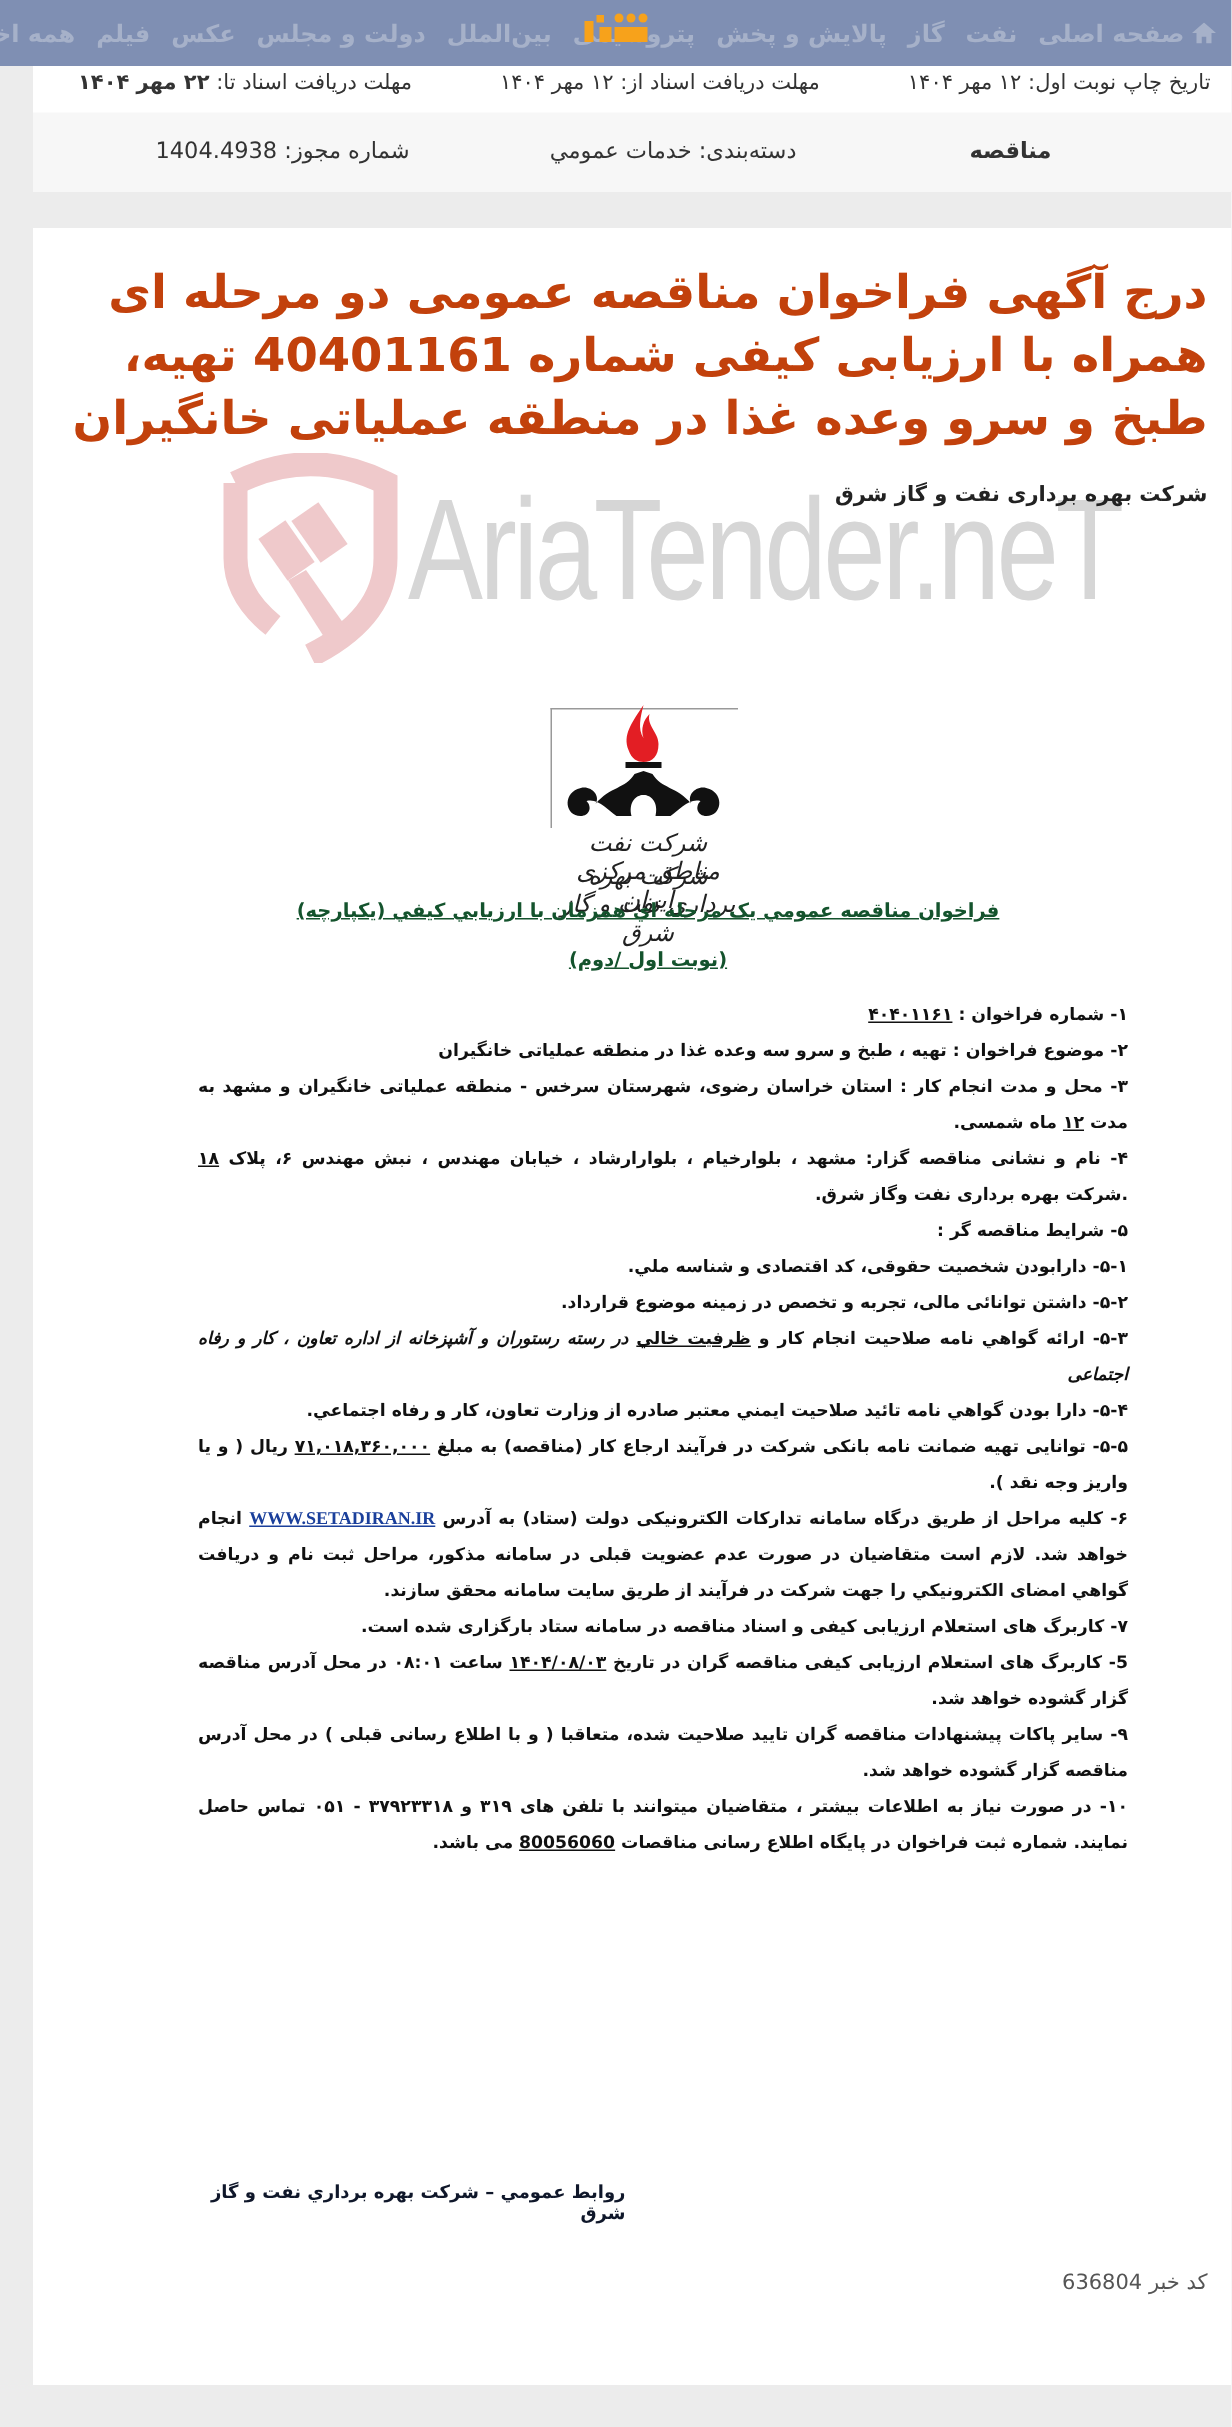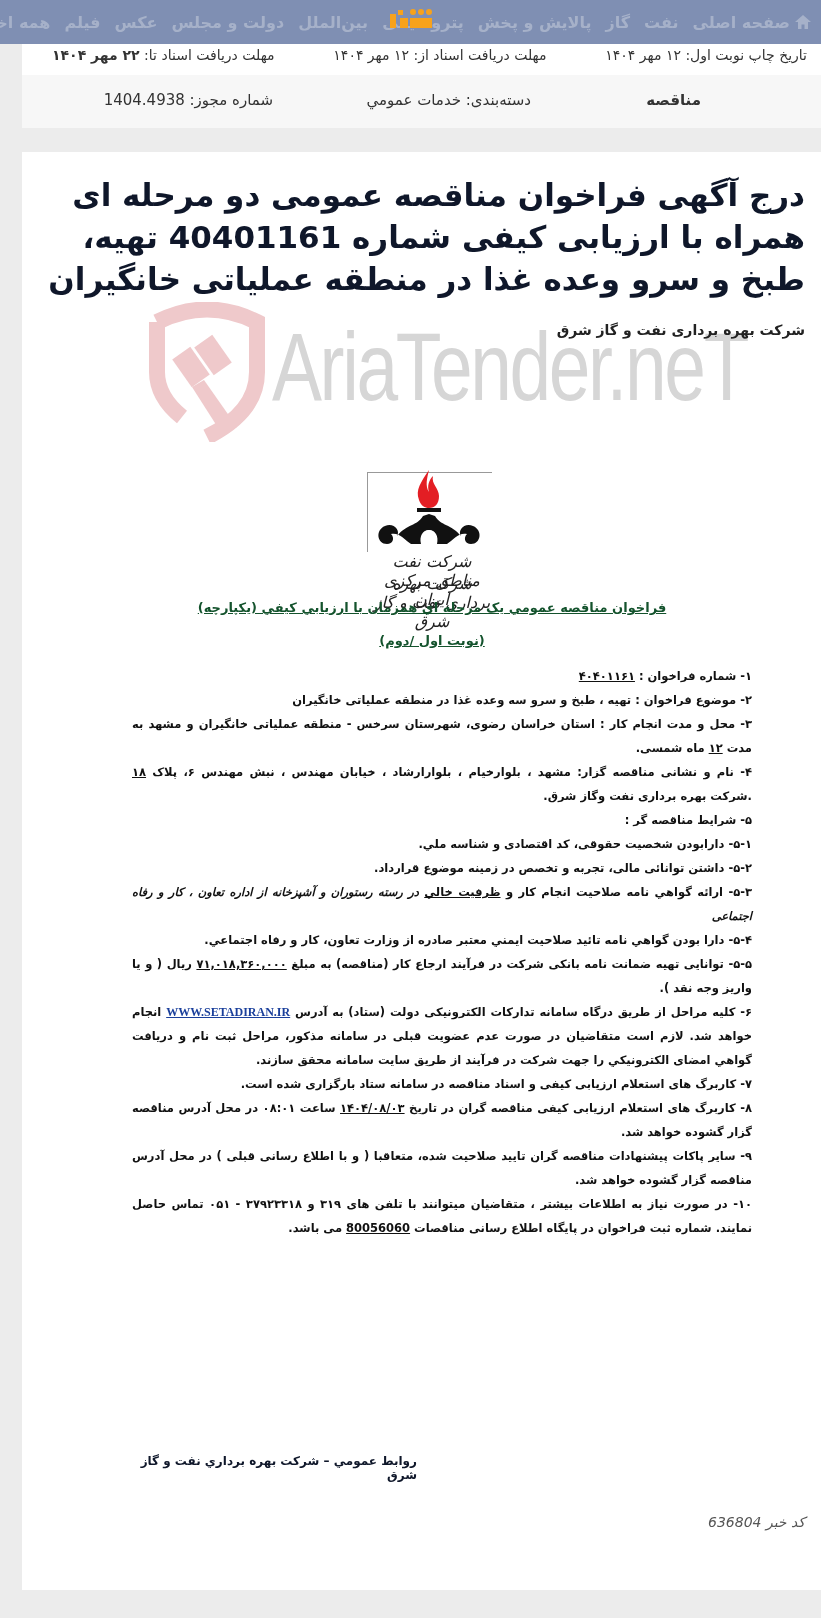--- a/index.html
+++ b/index.html
@@ -50,21 +50,21 @@
   .info-row2 .c1 { right: 120px; font-weight: bold; }
   .info-row2 .c2 { right: 290px; }
   .info-row2 .c3 { right: 548px; }
   
   .main-card {
     position: absolute; top: 152px; left: 22px; width: 799px; height: 1438px;
     background: #fff;
   }
   .title {
     position: absolute; top: 22px; right: 16px; width: 760px;
-    font-size: 31px; font-weight: bold; line-height: 42px; color: #0f172a;
+    font-size: 31px; font-weight: bold; line-height: 42px; color: #c2410c;
     text-align: right;
   }
   .subtitle {
     position: absolute; top: 170px; right: 16px;
     font-size: 14px; font-weight: bold; color: #222;
   }
   .watermark {
     position: absolute; top: 150px; left: 120px; width: 620px; height: 150px;
     direction: ltr;
   }
@@ -104,21 +104,21 @@
   .ad .items p { margin: 0; text-align: justify; }
   .ad .items u { text-decoration: underline; }
   .ad .items .link { color: #1a3f9b; text-decoration: underline; font-family: "Liberation Serif", serif; font-size: 12px; }
   .ad .items i { font-style: italic; }
   .ad .signature {
     position: absolute; top: 990px; right: 335px;
     font-size: 12px; font-weight: bold; color: #0f172a;
   }
   .news-code {
     position: absolute; bottom: 60px; right: 16px;
-    font-size: 14px; color: #555; font-style: italic;
+    font-size: 14px; color: #555;
   }
 </style>
 </head>
 <body>
 
 <div class="topnav">
   <a class="nav-item">
     <svg class="home-icon" viewBox="0 0 16 14">
         <path d="M8 0 L16 7 H13 V14 H9.5 V9.5 H6.5 V14 H3 V7 H0 Z" fill="#a6b1c9"></path>
       </svg>
@@ -226,21 +226,21 @@
       <p><span>۳- محل و مدت انجام کار : استان خراسان رضوی، شهرستان سرخس - منطقه عملیاتی خانگیران و مشهد به مدت </span><u>۱۲</u><span> ماه شمسی.</span></p>
       <p><span>۴- نام و نشانی مناقصه گزار: مشهد ، بلوارخیام ، بلوارارشاد ، خیابان مهندس ، نبش مهندس ۶، پلاک </span><u>۱۸</u><span> .شرکت بهره برداری نفت وگاز شرق.</span></p>
       <p><span>۵- شرایط مناقصه گر :</span></p>
       <p><span>۵-۱- دارابودن شخصیت حقوقی، کد اقتصادی و شناسه ملي.</span></p>
       <p><span>۵-۲- داشتن توانائی مالی، تجربه و تخصص در زمینه موضوع قرارداد.</span></p>
       <p><span>۵-۳- ارائه گواهي نامه صلاحيت انجام كار و </span><u>ظرفيت خالي</u><i> در رسته رستوران و آشپزخانه از اداره تعاون ، کار و رفاه اجتماعی</i></p>
       <p><span>۵-۴- دارا بودن گواهي نامه تائيد صلاحيت ايمني معتبر صادره از وزارت تعاون، کار و رفاه اجتماعي.</span></p>
       <p><span>۵-۵- توانایی تهیه ضمانت نامه بانکی شرکت در فرآیند ارجاع کار (مناقصه) به مبلغ </span><u>۷۱,۰۱۸,۳۶۰,۰۰۰</u><span> ریال ( و یا واریز وجه نقد ).</span></p>
       <p><span>۶- کلیه مراحل از طریق درگاه سامانه تدارکات الکترونیکی دولت (ستاد) به آدرس </span><a class="link">WWW.SETADIRAN.IR</a><span> انجام خواهد شد. لازم است متقاضیان در صورت عدم عضویت قبلی در سامانه مذکور، مراحل ثبت نام و دریافت گواهي امضای الکترونیکي را جهت شرکت در فرآیند از طریق سایت سامانه محقق سازند.</span></p>
       <p><span>۷- کاربرگ های استعلام ارزیابی کیفی و اسناد مناقصه در سامانه ستاد بارگزاری شده است.</span></p>
-      <p><span>۸- کاربرگ های استعلام ارزیابی کیفی مناقصه گران در تاریخ </span><u>۱۴۰۴/۰۸/۰۳</u><span> ساعت ۰۸:۰۱ در محل آدرس مناقصه گزار گشوده خواهد شد.</span></p>
+      <p><span>5- کاربرگ های استعلام ارزیابی کیفی مناقصه گران در تاریخ </span><u>۱۴۰۴/۰۸/۰۳</u><span> ساعت ۰۸:۰۱ در محل آدرس مناقصه گزار گشوده خواهد شد.</span></p>
       <p><span>۹- سایر پاکات پیشنهادات مناقصه گران تایید صلاحیت شده، متعاقبا ( و با اطلاع رسانی قبلی ) در محل آدرس مناقصه گزار گشوده خواهد شد.</span></p>
       <p><span>۱۰- در صورت نیاز به اطلاعات بیشتر ، متقاضیان میتوانند با تلفن های ۳۱۹ و ۳۷۹۲۳۳۱۸ - ۰۵۱ تماس حاصل نمایند. شماره ثبت فراخوان در پایگاه اطلاع رسانی مناقصات </span><u>80056060</u><span> می باشد.</span></p>
     </div>
 
     <div class="signature">روابط عمومي – شرکت بهره برداري نفت و گاز شرق</div>
   </div>
 
   <div class="news-code">کد خبر 636804</div>
 </div>
 

